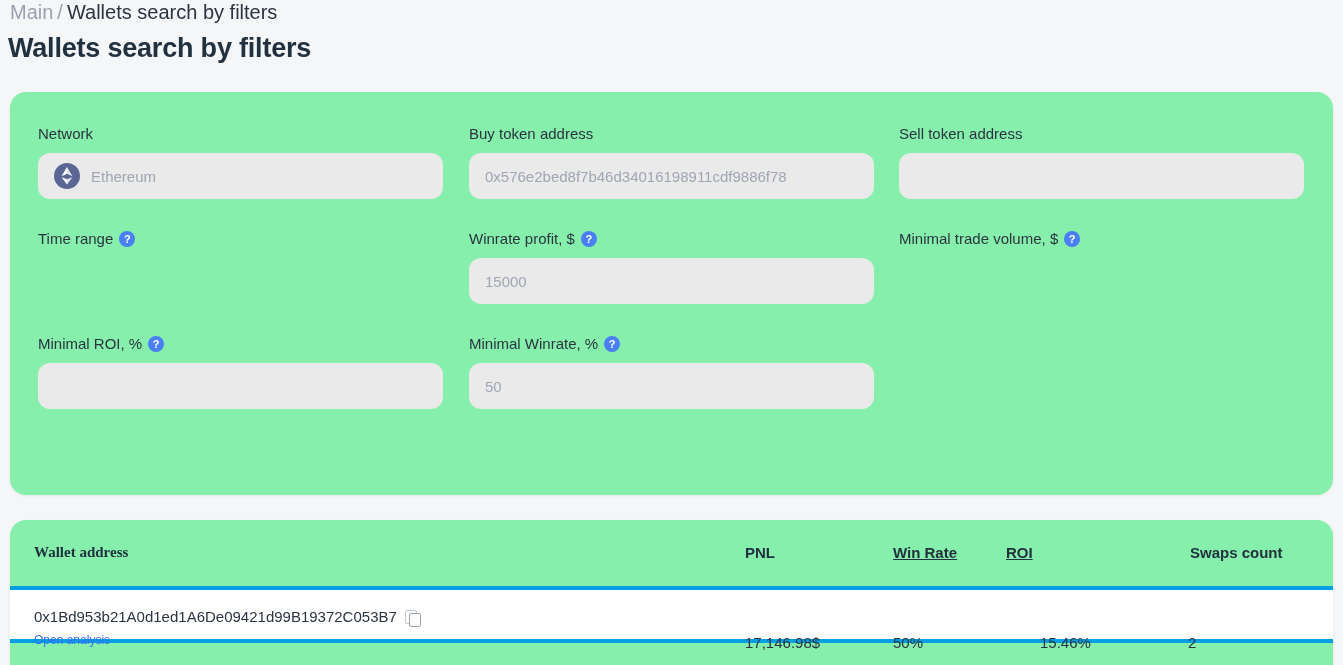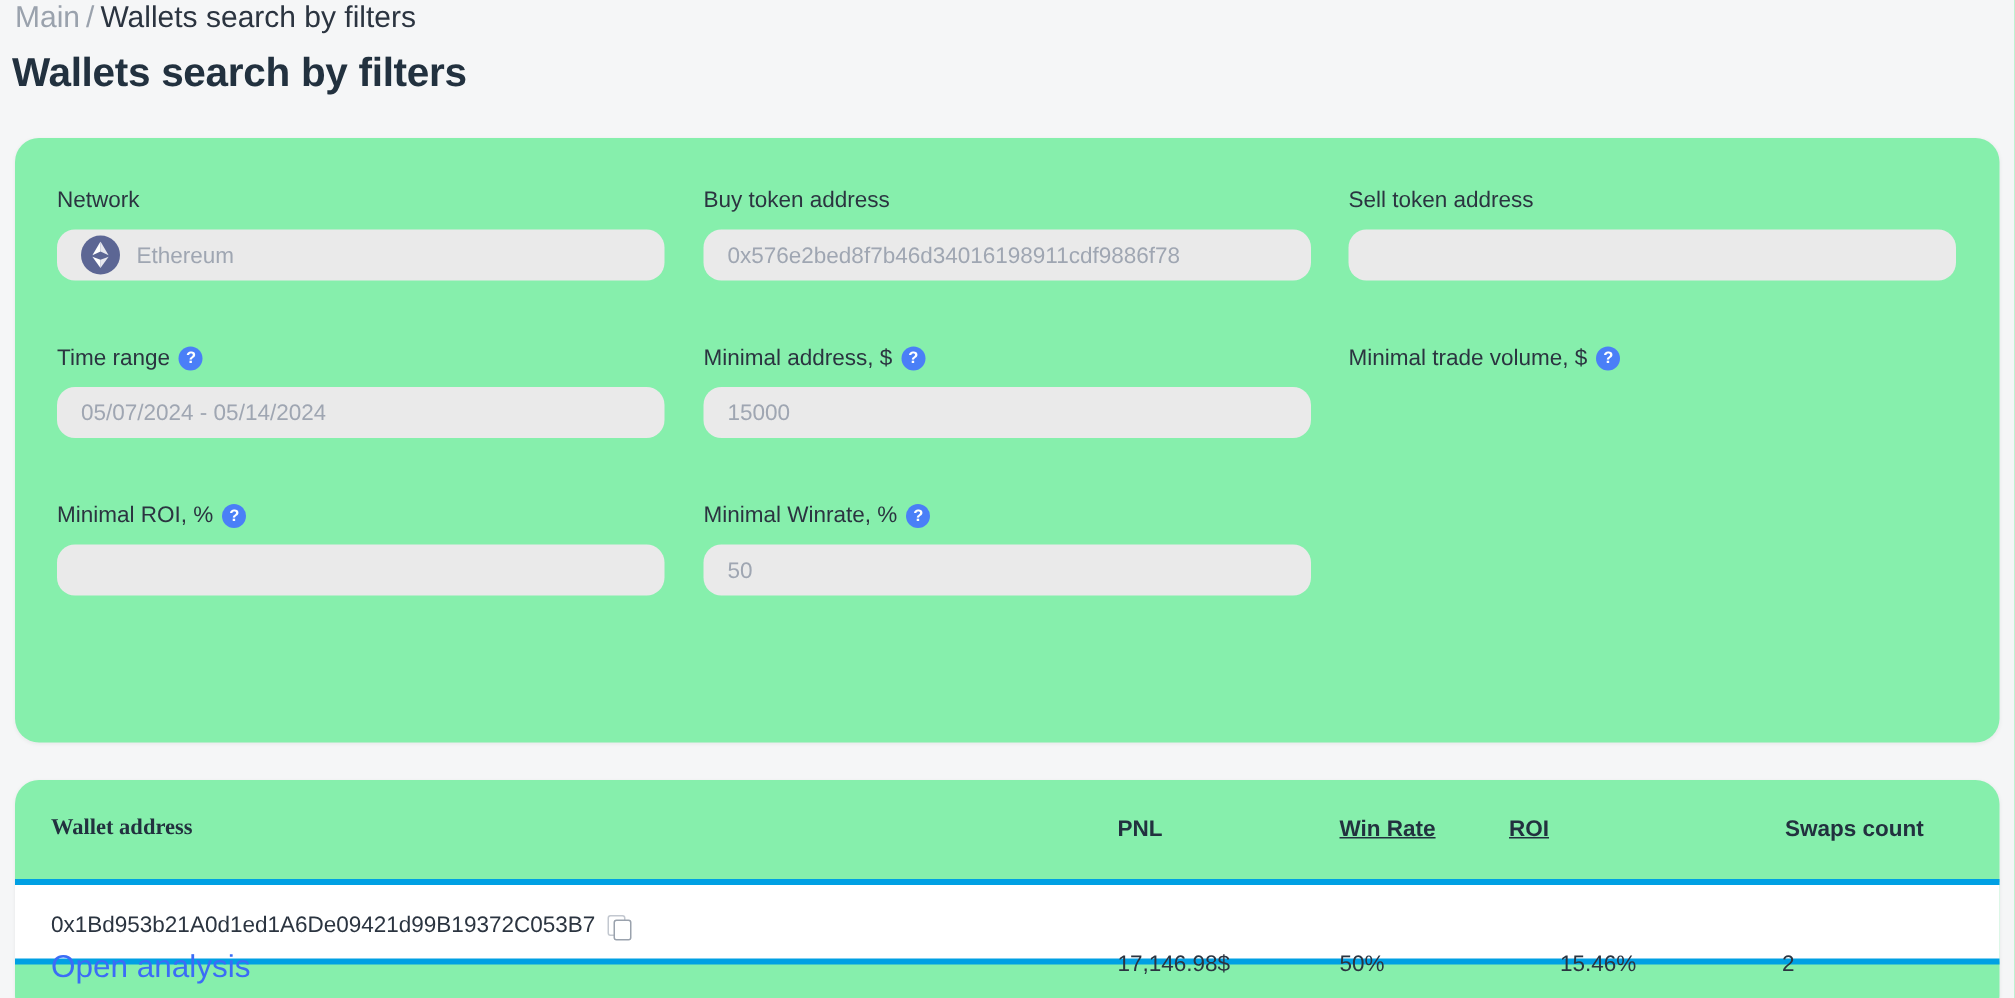--- a/index.html
+++ b/index.html
@@ -103,21 +103,21 @@
     color: #ffffff;
     font-size: 11px;
     font-weight: bold;
     line-height: 1;
     cursor: pointer;
     flex: 0 0 auto;
   }
 
   .input-box {
     position: relative;
-    height: 34px;
+    height: 46px;
     background: #eaeaea;
     border-radius: 12px;
     display: flex;
     align-items: center;
     padding: 0 16px;
     cursor: text;
     overflow: hidden;
   }
   .input-box .placeholder {
     font-size: 15px;
@@ -227,21 +227,21 @@
     width: 10px; height: 12px;
     border: 1.5px solid #9aa2ad;
     border-radius: 2px;
     background: #ffffff;
   }
 
   .row-link {
     position: absolute;
     left: 25px;
     top: 43px;
-    font-size: 21px;
+    font-size: 12px;
     color: #3b6cf6;
     cursor: pointer;
     white-space: nowrap;
   }
 </style>
 </head>
 <body>
 
 <div class="breadcrumb">
   <span class="crumb-main">Main</span><span class="crumb-sep">/</span><span class="crumb-cur">Wallets search by filters</span>
@@ -286,28 +286,25 @@
       <div class="input-box">
         <span class="placeholder"></span>
       </div>
     </div>
 
     <div class="field col1 row2">
       <div class="field-label">
         <span>Time range</span>
         <span class="help-icon">?</span>
       </div>
-      <div class="input-box">
-        <span class="placeholder">05/07/2024 - 05/14/2024</span>
-      </div>
     </div>
 
     <div class="field col2 row2">
       <div class="field-label">
-        <span>Minimal address, $</span>
+        <span>Winrate profit, $</span>
         <span class="help-icon">?</span>
       </div>
       <div class="input-box">
         <span class="placeholder">15000</span>
       </div>
     </div>
 
     <div class="field col3 row2">
       <div class="field-label">
         <span>Minimal trade volume, $</span>

